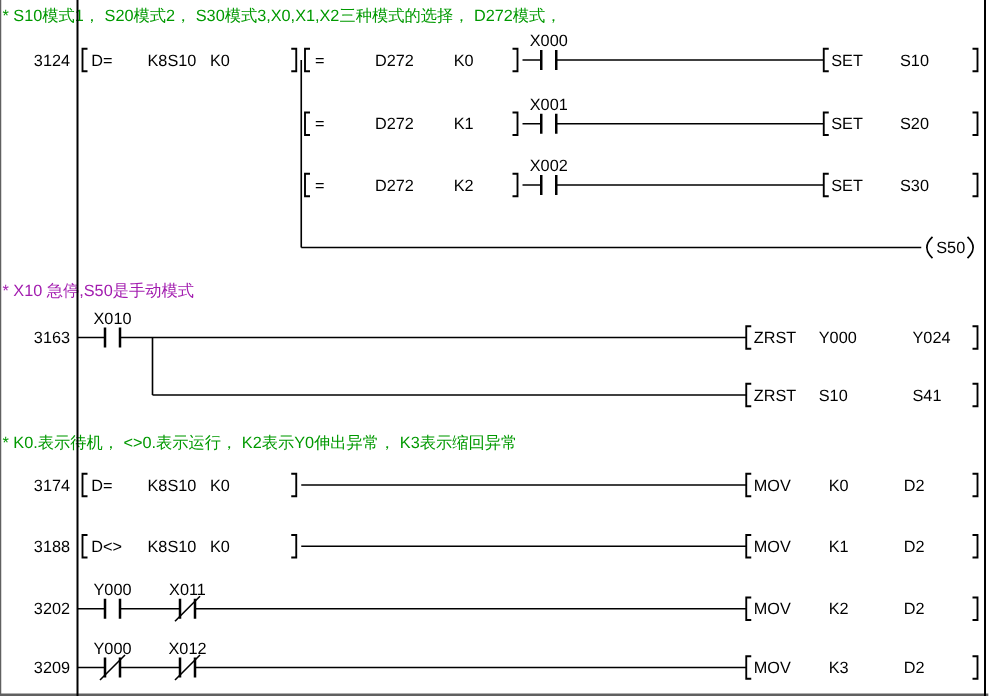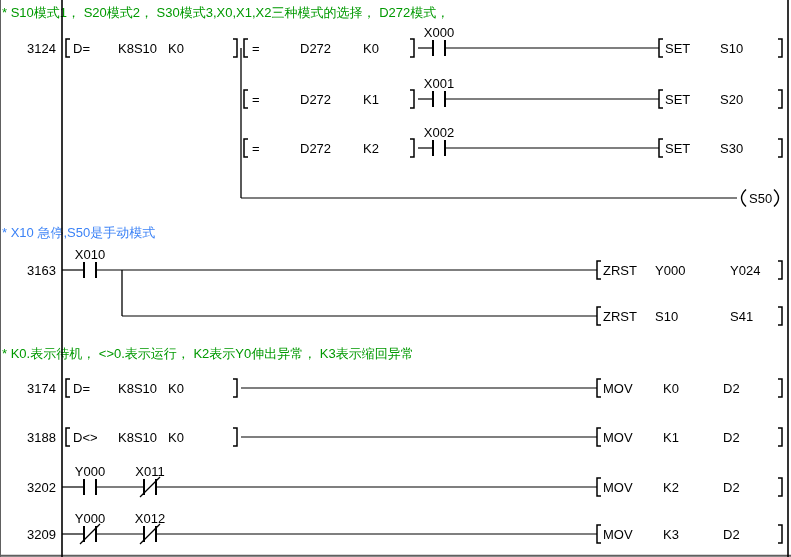--- a/index.html
+++ b/index.html
@@ -10,21 +10,21 @@
   .cmt2{left:2px;top:226px;}
   .cmt3{left:2px;top:347px;}
   svg{position:absolute;left:0;top:0;}
   text{font-family:"Liberation Sans",sans-serif;font-size:13px;fill:#000;}
 </style>
 </head>
 <body>
 
 <div class="stage">
   <div class="cmt cmt1" style="color: rgb(0, 153, 0);">* S10模式1， S20模式2， S30模式3,X0,X1,X2三种模式的选择， D272模式，</div>
-  <div class="cmt cmt2" style="color: #3b82f6;">* X10 急停,S50是手动模式</div>
+  <div class="cmt cmt2" style="color: #a21caf;">* X10 急停,S50是手动模式</div>
   <div class="cmt cmt3" style="color: rgb(0, 153, 0);">* K0.表示待机， &lt;&gt;0.表示运行， K2表示Y0伸出异常， K3表示缩回异常</div>
   <svg id="ladder-svg" width="791" height="557" viewBox="0 0 791 557">
       <line x1="0.5" y1="0" x2="0.5" y2="557" stroke="#606060" stroke-width="1"></line>
       <line x1="0" y1="555.8" x2="791" y2="555.8" stroke="#606060" stroke-width="2"></line>
       <line x1="62" y1="0" x2="62" y2="557" stroke="#000000" stroke-width="1.6"></line>
       <line x1="788" y1="0" x2="788" y2="557" stroke="#000000" stroke-width="1.6"></line>
       <line x1="418" y1="48" x2="433" y2="48" stroke="#000000" stroke-width="1.2"></line>
       <line x1="445" y1="48" x2="659" y2="48" stroke="#000000" stroke-width="1.2"></line>
       <line x1="418" y1="99" x2="433" y2="99" stroke="#000000" stroke-width="1.2"></line>
       <line x1="445" y1="99" x2="659" y2="99" stroke="#000000" stroke-width="1.2"></line>

